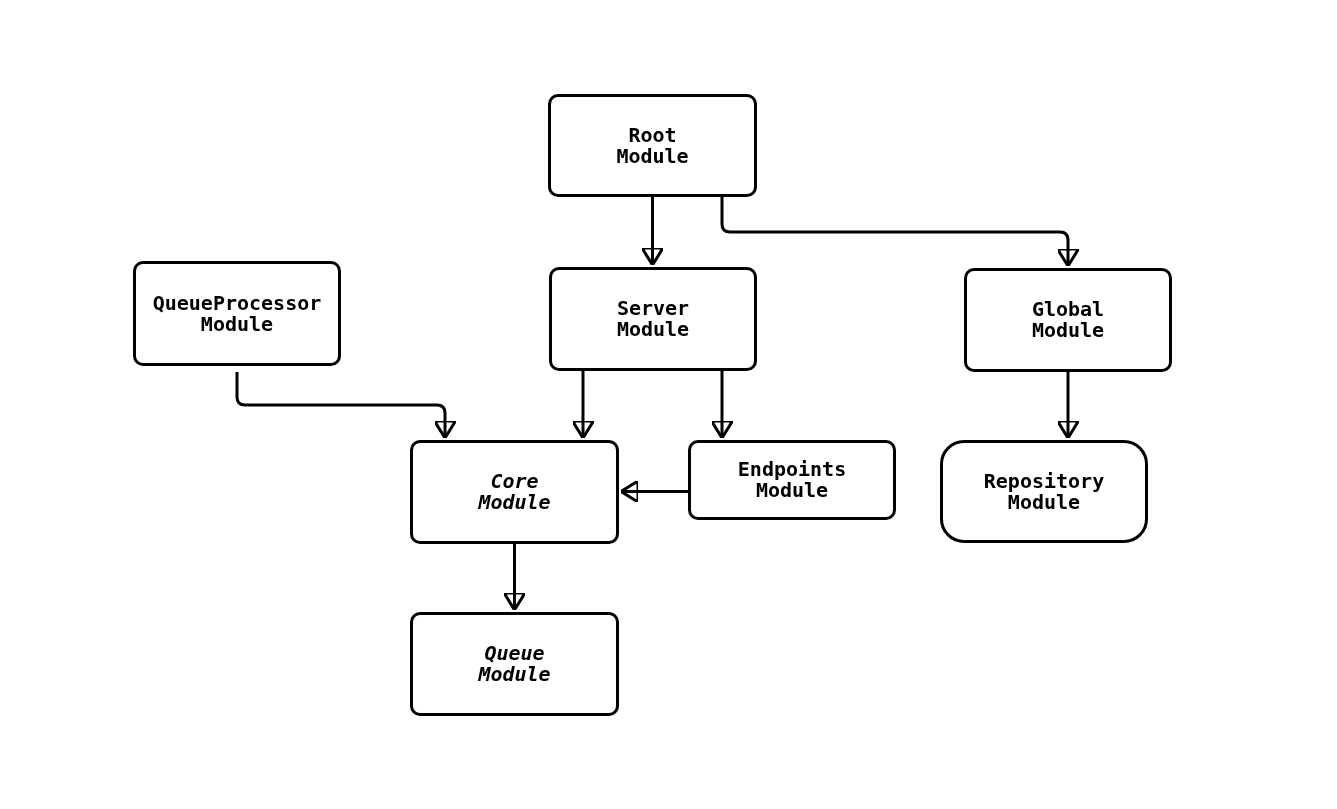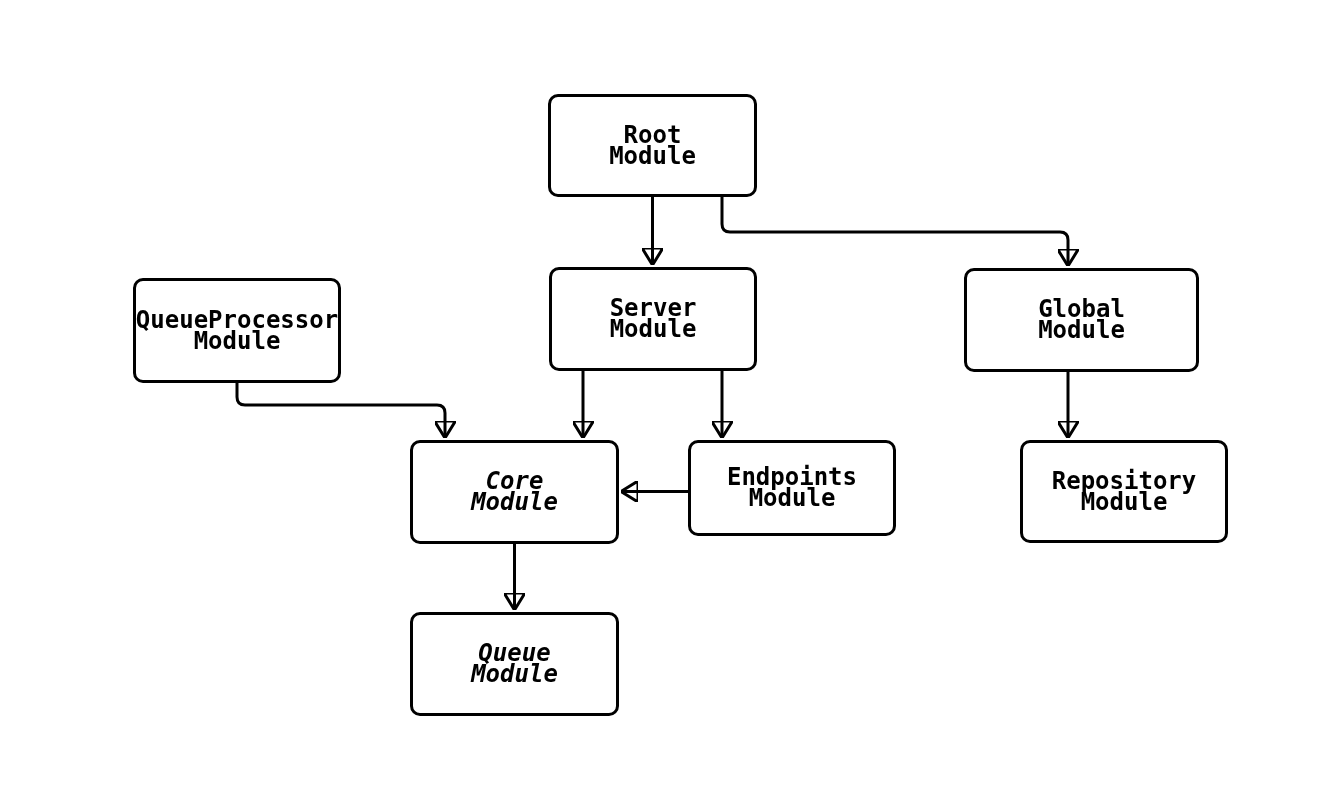--- a/index.html
+++ b/index.html
@@ -33,35 +33,35 @@
     box-sizing: border-box;
     background: #ffffff;
     border: 3px solid #000000;
     border-radius: 10px;
     display: flex;
     align-items: center;
     justify-content: center;
   }
   .node .label {
     font-weight: bold;
-    font-size: 24px;
+    font-size: 20px;
     line-height: 21px;
     color: #000000;
     text-align: center;
     white-space: pre-line;
     letter-spacing: 0px;
   }
   
   #n-root        { left: 548px; top:  94px; width: 209px; height: 103px; }
-  #n-queueproc   { left: 133px; top: 278px; width: 208px; height: 105px; }
+  #n-queueproc   { left: 133px; top: 261px; width: 208px; height: 105px; }
   #n-server      { left: 549px; top: 267px; width: 208px; height: 104px; }
-  #n-global      { left: 964px; top: 268px; width: 235px; height: 104px; }
+  #n-global      { left: 964px; top: 268px; width: 208px; height: 104px; }
   #n-core        { left: 410px; top: 440px; width: 209px; height: 104px; font-style: italic; }
-  #n-endpoints   { left: 688px; top: 440px; width: 208px; height: 96px; }
-  #n-repository  { left: 1020px; top: 440px; width: 208px; height: 103px; }
+  #n-endpoints   { left: 688px; top: 440px; width: 208px; height: 80px; }
+  #n-repository  { left: 940px; top: 440px; width: 208px; height: 103px; border-radius: 24px; }
   #n-queue       { left: 410px; top: 612px; width: 209px; height: 104px; font-style: italic; }
 </style>
 </head>
 <body>
 
 <div class="canvas">
 
   <svg class="edges" width="1337" height="809" viewBox="0 0 1337 809" xmlns="http://www.w3.org/2000/svg">
     <defs>
       <marker id="arrowhead" markerUnits="userSpaceOnUse" markerWidth="17" markerHeight="21" viewBox="0 0 17 21" refX="15" refY="10.5" orient="auto">

